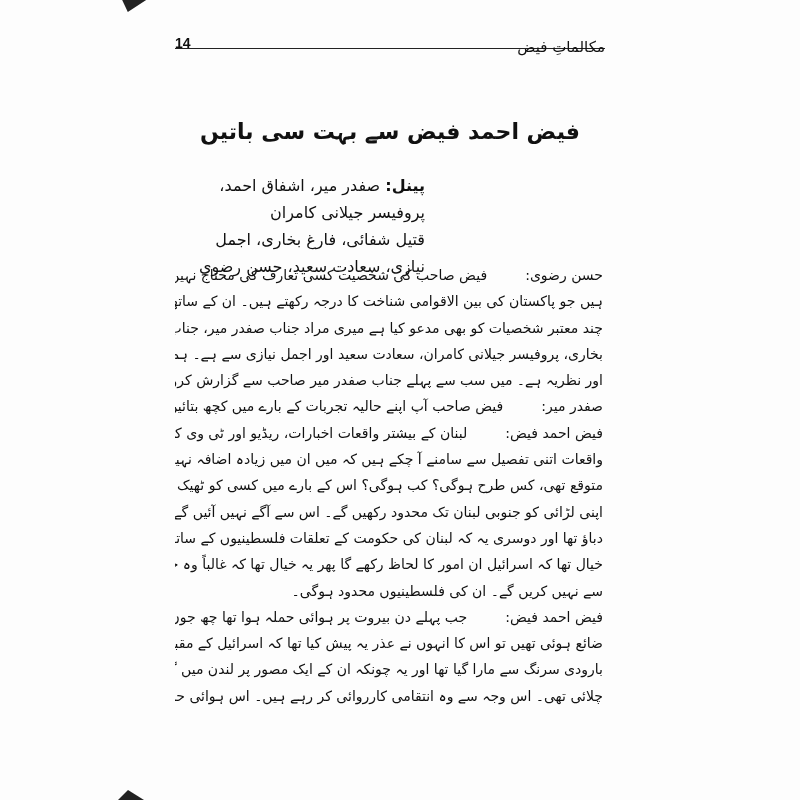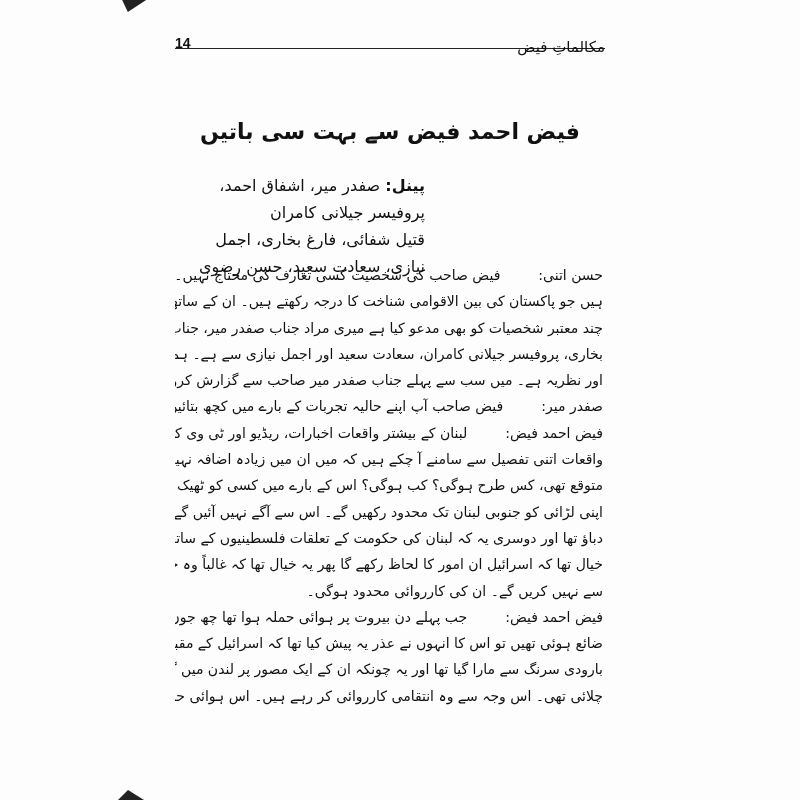--- a/index.html
+++ b/index.html
@@ -137,37 +137,37 @@
       <span class="panel-label">پینل:</span>
       <span>صفدر میر، اشفاق احمد، پروفیسر جیلانی کامران</span>
     </div>
     <div>
       <span>قتیل شفائی، فارغ بخاری، اجمل نیازی، سعادت سعید، حسن رضوی</span>
     </div>
   </div>
 
   <div class="body-text" id="body-text">
       <div>
-        <span class="line"><span class="speaker">حسن اتنی:</span><span class="speaker-gap"></span><span>فیض صاحب کی شخصیت کسی تعارف کی محتاج نہیں۔ ادبی اعتبار سے وہ منفرد شخصیت کے حامل</span></span>
+        <span class="line"><span class="speaker">حسن رضوی:</span><span class="speaker-gap"></span><span>فیض صاحب کی شخصیت کسی تعارف کی محتاج نہیں۔ ادبی اعتبار سے وہ منفرد شخصیت کے حامل</span></span>
         <span class="line"><span>ہیں جو پاکستان کی بین الاقوامی شناخت کا درجہ رکھتے ہیں۔ ان کے ساتھ گفتگو فرمانے کے لیے ہم نے اُردو ادب کی</span></span>
         <span class="line"><span>چند معتبر شخصیات کو بھی مدعو کیا ہے میری مراد جناب صفدر میر، جناب اشفاق احمد، جناب قتیل شفائی، جناب فارغ</span></span>
         <span class="line"><span>بخاری، پروفیسر جیلانی کامران، سعادت سعید اور اجمل نیازی سے ہے۔ ہماری گفتگو کا موضوع ان کی شخصیت، فن</span></span>
         <span class="line last"><span>اور نظریہ ہے۔ میں سب سے پہلے جناب صفدر میر صاحب سے گزارش کروں گا کہ وہ گفتگو کا آغاز فرمائیں۔</span></span>
       </div>
       <div>
         <span class="line"><span class="speaker">صفدر میر:</span><span class="speaker-gap"></span><span>فیض صاحب آپ اپنے حالیہ تجربات کے بارے میں کچھ بتائیں لبنان پر اسرائیلی جارحیت کے دوران</span></span>
       </div>
       <div>
         <span class="line"><span class="speaker">فیض احمد فیض:</span><span class="speaker-gap"></span><span>لبنان کے بیشتر واقعات اخبارات، ریڈیو اور ٹی وی کے ذریعے آپ تک پہنچ چکے ہیں۔ یہ</span></span>
         <span class="line"><span>واقعات اتنی تفصیل سے سامنے آ چکے ہیں کہ میں ان میں زیادہ اضافہ نہیں کر سکتا۔ اسرائیلی جارحیت تو پہلے سے</span></span>
         <span class="line"><span>متوقع تھی، کس طرح ہوگی؟ کب ہوگی؟ اس کے بارے میں کسی کو ٹھیک اطلاع نہیں تھی میرا خیال یہی تھا کہ اسرائیلی</span></span>
         <span class="line"><span>اپنی لڑائی کو جنوبی لبنان تک محدود رکھیں گے۔ اس سے آگے نہیں آئیں گے اس کی ایک وجہ تو عالمی رائے عامہ کا</span></span>
         <span class="line"><span>دباؤ تھا اور دوسری یہ کہ لبنان کی حکومت کے تعلقات فلسطینیوں کے ساتھ بھی ہیں اور مغربی طاقتوں کے ساتھ بھی، سو</span></span>
         <span class="line"><span>خیال تھا کہ اسرائیل ان امور کا لحاظ رکھے گا پھر یہ خیال تھا کہ غالباً وہ جو کچھ کرنا چاہتے ہیں وہ اس قدر بے لحاظی</span></span>
-        <span class="line last"><span>سے نہیں کریں گے۔ ان کی کارروائی محدود ہوگی۔</span></span>
+        <span class="line last"><span>سے نہیں کریں گے۔ ان کی فلسطینیوں محدود ہوگی۔</span></span>
       </div>
       <div>
         <span class="line"><span class="speaker">فیض احمد فیض:</span><span class="speaker-gap"></span><span>جب پہلے دن بیروت پر ہوائی حملہ ہوا تھا چھ جون کو جس میں ایک ہزار سے زیادہ جانیں</span></span>
         <span class="line"><span>ضائع ہوئی تھیں تو اس کا انہوں نے عذر یہ پیش کیا تھا کہ اسرائیل کے مقبوضہ علاقے میں ان کا اپنا آدمی بھی ہوئی</span></span>
         <span class="line"><span>بارودی سرنگ سے مارا گیا تھا اور یہ چونکہ ان کے ایک مصور پر لندن میں گولی چلائی گئی تھی جس کا پتہ نہیں کس نے</span></span>
         <span class="line last"><span>چلائی تھی۔ اس وجہ سے وہ انتقامی کارروائی کر رہے ہیں۔ اس ہوائی حملے سے پہلے بین الاقوامی سطح پر فائر بندی کا</span></span>
       </div>
     </div>
 
 </div>

